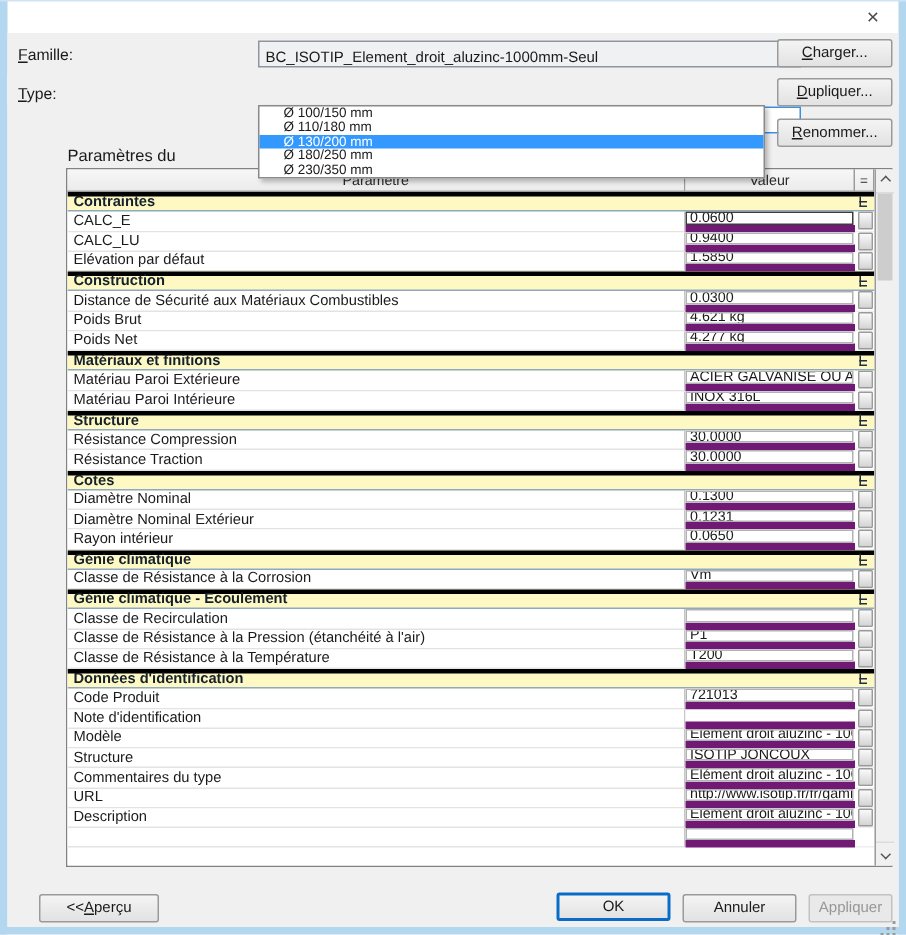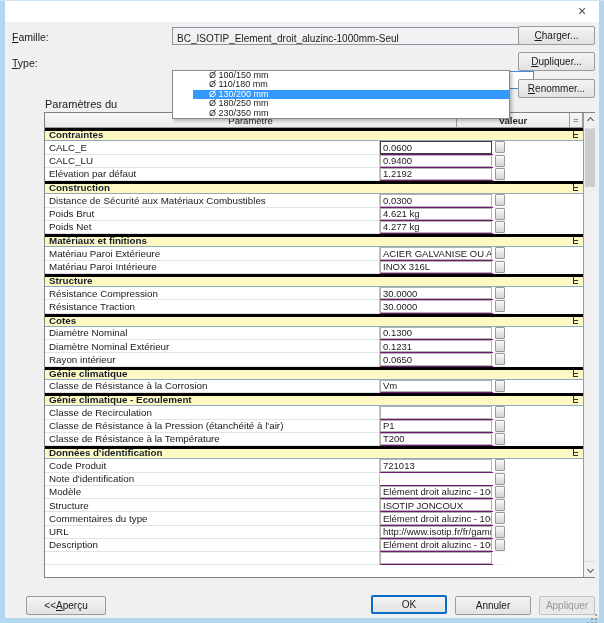--- a/index.html
+++ b/index.html
@@ -32,43 +32,43 @@
   .combo .chev{position:absolute;right:6px;top:5px;}
 
   .btn{height:19px;background:linear-gradient(#f4f4f4,#e2e2e2);border:1px solid #9a9a9a;border-radius:2px;
        display:flex;align-items:center;justify-content:center;font-size:10px;color:#1a1a1a;cursor:pointer;}
   .btn.default{border:2px solid #0a6cc9;}
   .btn.disabled{background:#e9e9e9;border:1px solid #c2c2c2;color:#979797;cursor:default;text-align:center;}
 
   
   .dropdown{position:absolute;left:172px;top:70px;width:336px;z-index:10;background:#ffffff;
             border:1px solid #8a8a8a;box-shadow:2px 2px 3px rgba(0,0,0,0.25);}
-  .dd-item{height:9.4px;line-height:9.6px;font-size:9px;padding-left:16px;white-space:nowrap;overflow:hidden;cursor:pointer;margin-left:20px;}
+  .dd-item{height:9.4px;line-height:9.6px;font-size:9px;padding-left:16px;white-space:nowrap;overflow:hidden;cursor:pointer;}
   .dd-item.sel{background:#3399ff;color:#ffffff;}
 
   
   .ptable{position:absolute;left:44px;top:112px;width:551px;height:466px;background:#ffffff;
           border:1px solid #828282;box-sizing:border-box;z-index:3;}
   .thead{position:absolute;left:0;top:0;height:15px;background:linear-gradient(#f7f7f7,#ebebeb);
          border-bottom:1px solid #9b9b9b;border-right:1px solid #9b9b9b;box-sizing:border-box;
          display:flex;align-items:center;justify-content:center;font-size:9.5px;color:#2a2a2a;}
   .th-param{width:412px;}
-  .th-val{left:412px;width:113px;font-weight:bold;}
+  .th-val{left:412px;width:113px;}
   .th-eq{left:525px;width:13px;font-size:9px;}
   .tbody{position:absolute;left:0;top:15px;width:538px;height:449px;overflow:hidden;background:#fff;}
   .trow{display:flex;height:13.26px;box-sizing:border-box;}
   .trow.section{background:#fef9c3;border-top:3px solid #000000;border-bottom:1px solid #8fa9c2;
                 align-items:flex-end;position:relative;}
   .sec-label{font-weight:bold;font-size:9.8px;color:#14202e;padding-left:4px;white-space:nowrap;}
   .dblchev{position:absolute;right:5px;top:1px;display:flex;flex-direction:column;align-items:center;}
   .dblchev .chev{width:3.6px;height:3.6px;border-left:1.2px solid #23303d;border-bottom:1.2px solid #23303d;margin-top:-1.4px;}
-  .pcell{width:335px;box-sizing:border-box;padding-left:4px;border-right:1px solid #c6c6c6;border-bottom:1px solid #e3e3e3;
+  .pcell{width:412px;box-sizing:border-box;padding-left:4px;border-right:1px solid #c6c6c6;border-bottom:1px solid #e3e3e3;
          display:flex;align-items:center;white-space:nowrap;overflow:hidden;font-size:9.8px;background:#fff;}
   .pcell.muted{color:#9d9d9d;}
-  .vcell{width:113px;position:relative;box-sizing:border-box;border-bottom:1px solid #701a75;background:#fff;}
+  .vcell{width:113px;position:relative;box-sizing:border-box;border-bottom:5px solid #701a75;background:#fff;}
   .vbox{position:absolute;left:0px;top:0px;right:1px;bottom:0px;border:1px solid #b2b2b2;background:#fff;
         display:flex;align-items:center;padding:0 2px;white-space:nowrap;overflow:hidden;font-size:9.5px;}
   .vbox.focused{border:1px solid #3c3c3c;}
   .ecell{width:13px;display:flex;align-items:center;justify-content:center;border-bottom:1px solid #efefef;background:#fff;}
   .assoc-btn{width:8px;height:10px;background:linear-gradient(#fafafa,#d4d4d4);border:1px solid #9a9a9a;border-radius:1px;cursor:pointer;}
 
   
   .sbar{position:absolute;left:538px;top:0;width:13px;height:464px;background:#f0f0f0;border-left:1px solid #9b9b9b;box-sizing:border-box;}
   .sb-btn{position:absolute;left:0;width:12px;height:15px;background:#f0f0f0;display:flex;align-items:center;justify-content:center;cursor:pointer;}
   .sb-up{top:0;border-bottom:1px solid #dcdcdc;}
@@ -139,21 +139,21 @@
         <div class="vcell">
           <div class="vbox">0.9400</div>
         </div>
         <div class="ecell">
           <span class="assoc-btn"></span>
         </div>
       </div>
       <div class="trow item">
         <div class="pcell">Elévation par défaut</div>
         <div class="vcell">
-          <div class="vbox">1.2192</div>
+          <div class="vbox">1.5850</div>
         </div>
         <div class="ecell">
           <span class="assoc-btn"></span>
         </div>
       </div>
       <div class="trow section">
         <span class="sec-label">Construction</span>
         <span class="dblchev">
           <span class="chev"></span>
           <span class="chev"></span>

